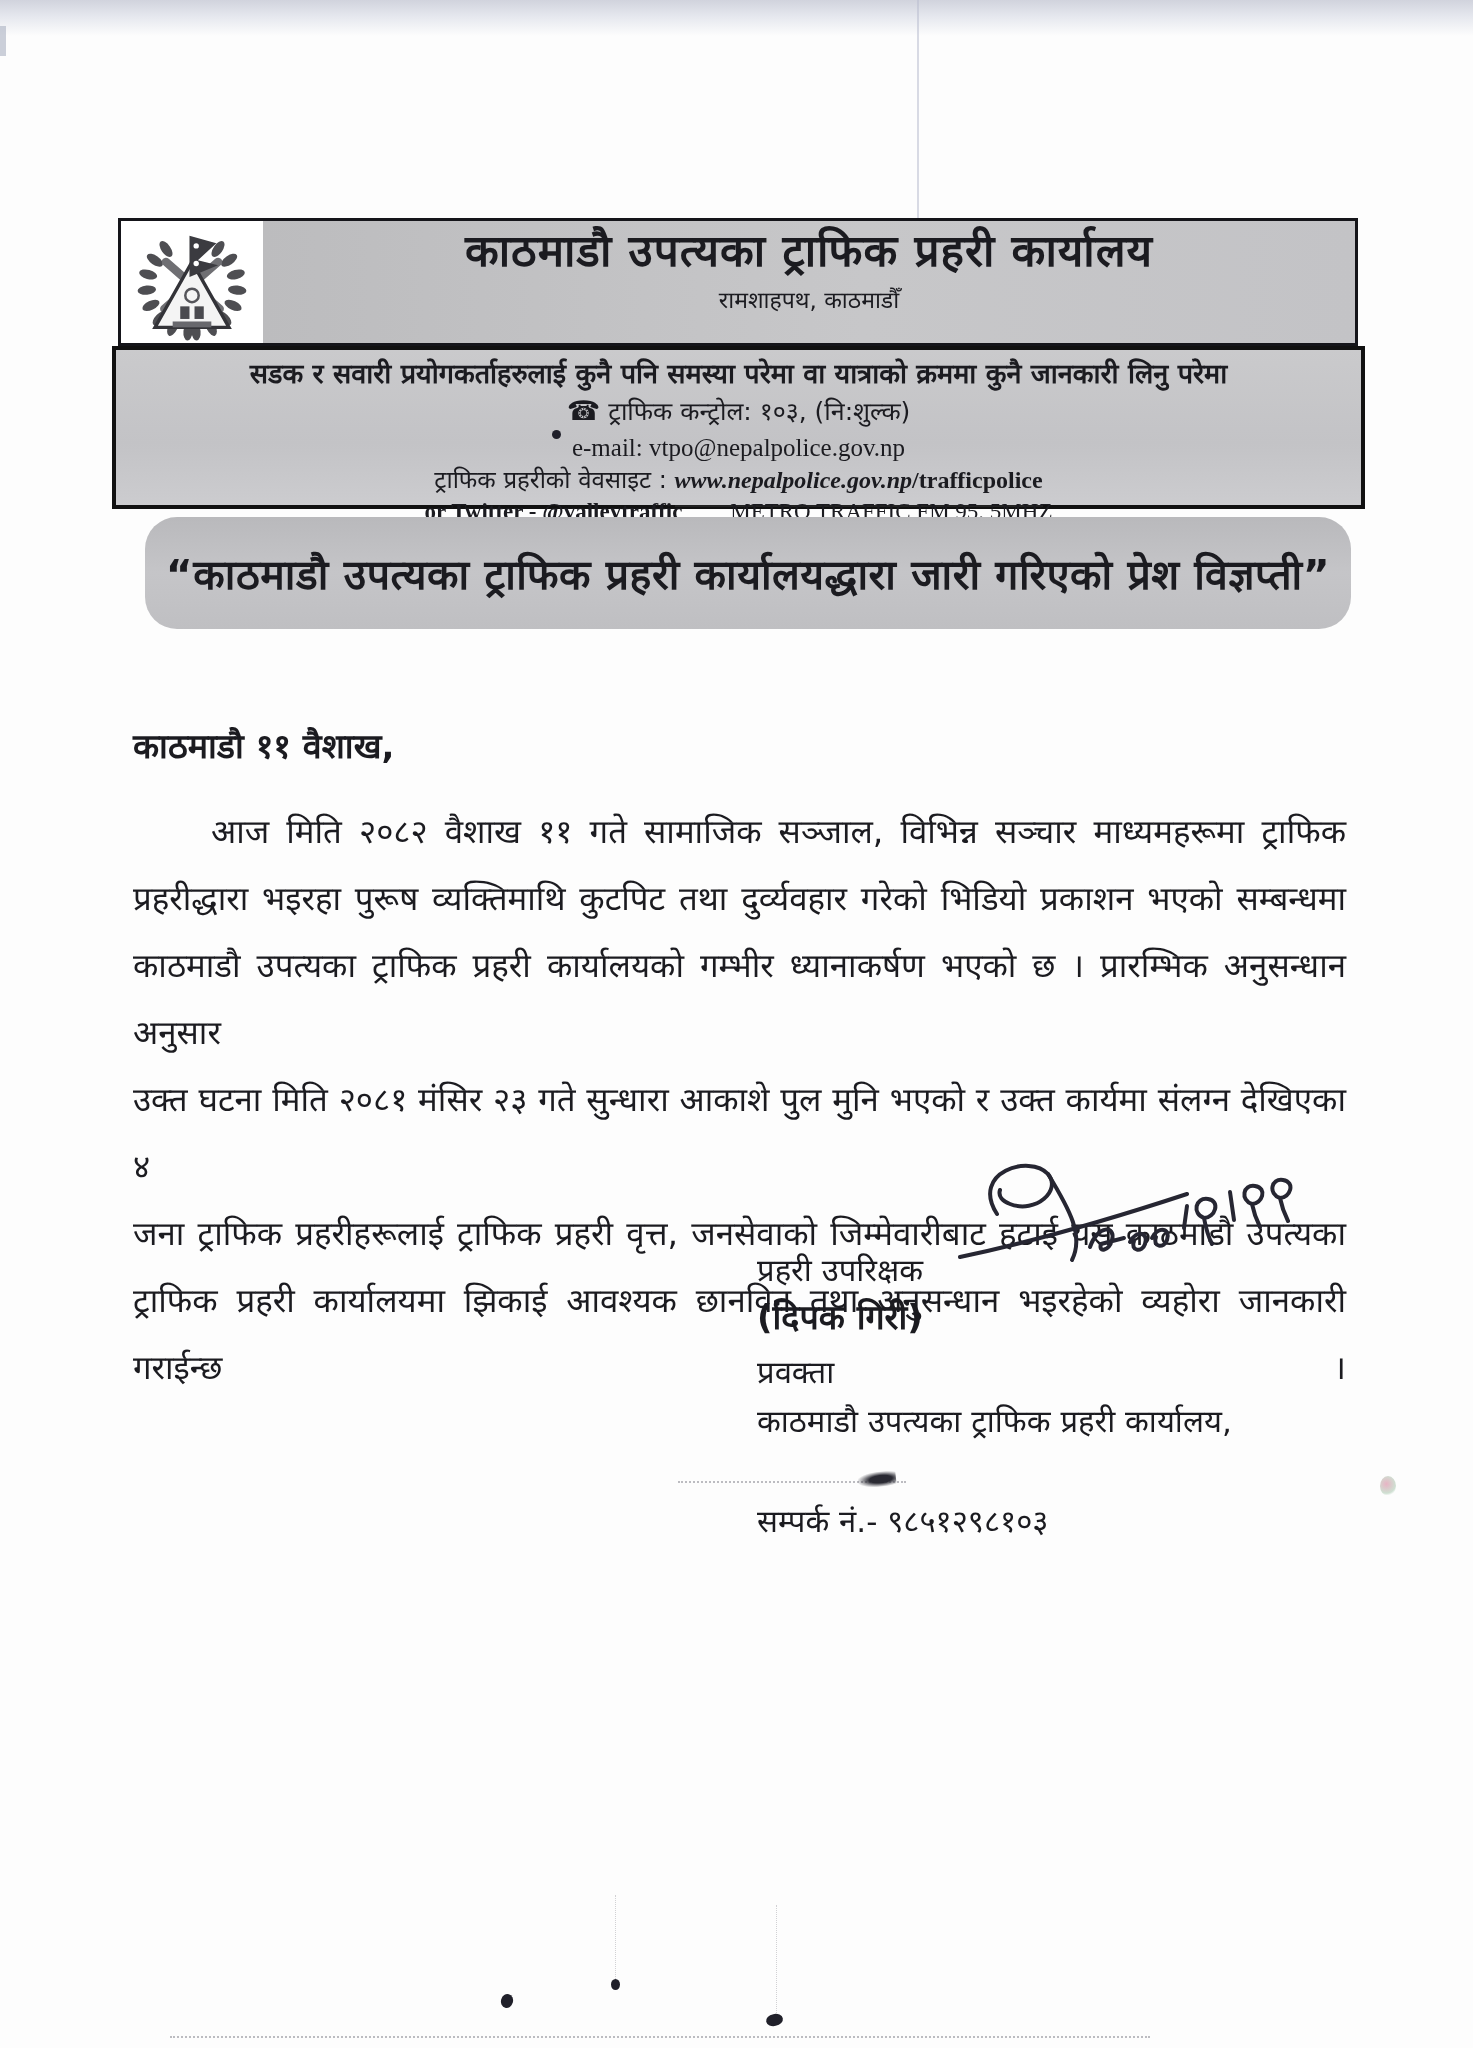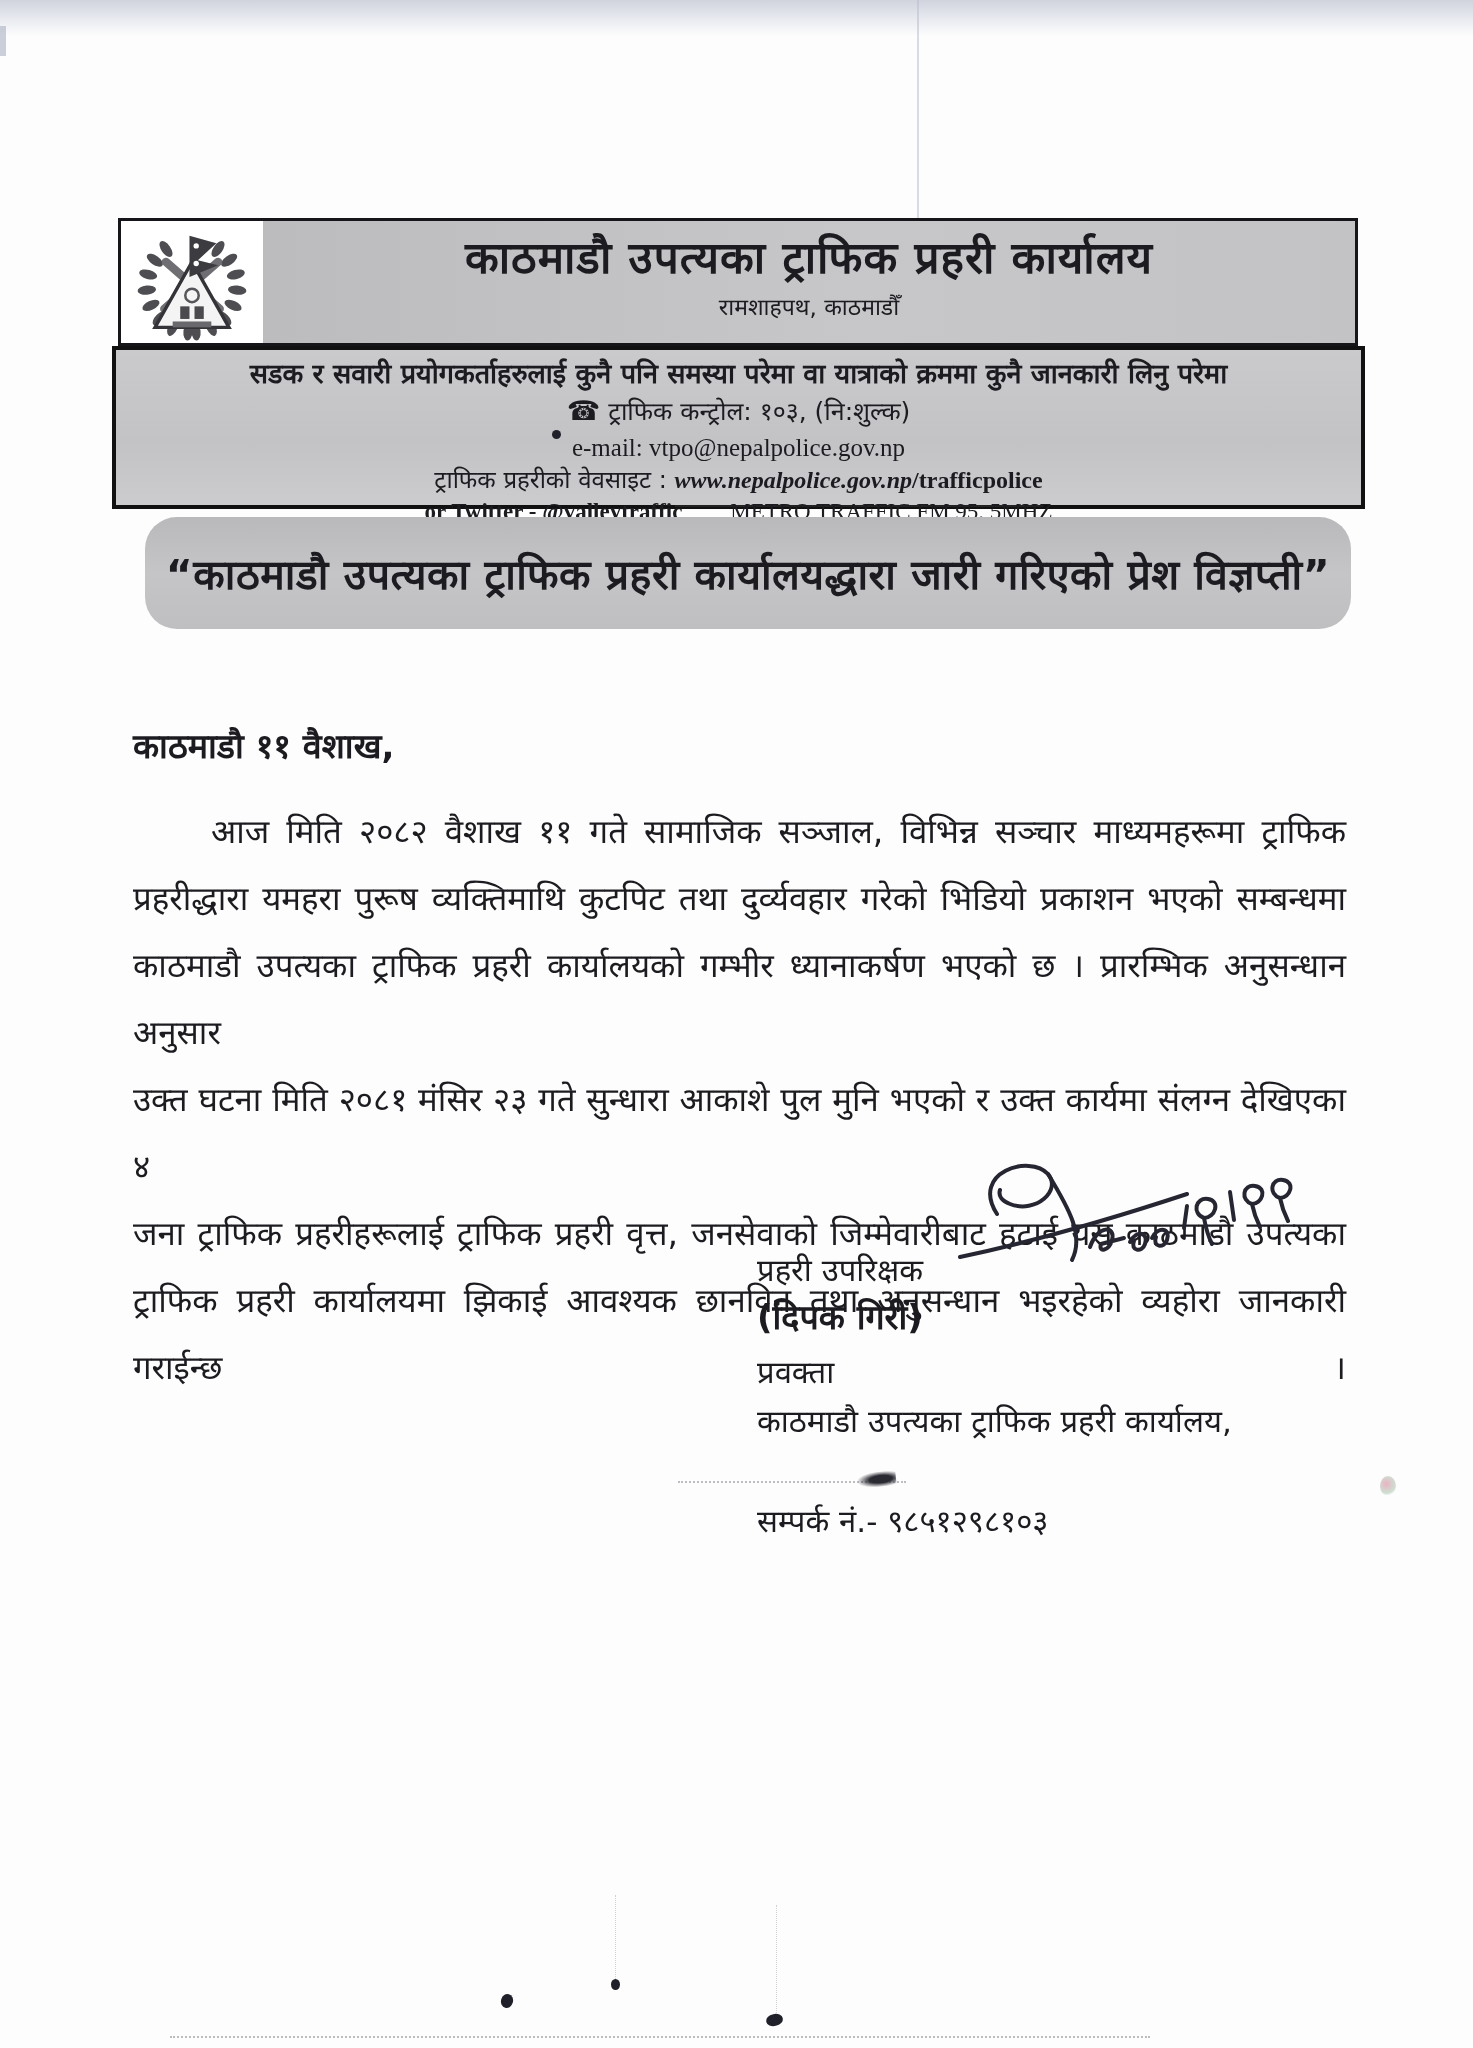--- a/index.html
+++ b/index.html
@@ -16,21 +16,21 @@
   .smudge-blob{position:absolute;left:858px;top:1472px;width:38px;height:15px;background:
     radial-gradient(ellipse at 60% 50%,#2a2a33 0 35%,rgba(42,42,51,.35) 60%,rgba(42,42,51,0) 75%);
     transform:rotate(-6deg);}
   .speck{position:absolute;left:1380px;top:1476px;width:16px;height:20px;border-radius:50%;
     background:radial-gradient(circle at 40% 40%,rgba(214,120,150,.55),rgba(120,170,130,.35) 60%,transparent 75%);}
   
   .hbox1{position:absolute;left:118px;top:218px;width:1240px;height:128px;
     border:3px solid #15151a;background:#ffffff;display:flex;box-sizing:border-box;}
   .logo-wrap{width:142px;display:flex;align-items:center;justify-content:center;background:#fff;}
   .title-area{flex:1;background:linear-gradient(90deg,#bcbcbe 0%,#c7c7c9 55%,#c3c3c6 100%);
-    text-align:center;padding-top:8px;box-sizing:border-box;}
+    text-align:center;padding-top:1px;box-sizing:border-box;}
   .org-title{font-size:44px;font-weight:bold;line-height:58px;letter-spacing:1px;}
   .org-sub{font-size:23px;line-height:40px;}
   
   .hbox2{position:absolute;left:112px;top:346px;width:1253px;height:163px;
     border:4px solid #111;background:linear-gradient(180deg,#cacacc 0%,#c3c3c6 60%,#cccccf 100%);
     box-sizing:border-box;text-align:center;padding-top:6px;}
   .info-line{font-size:27px;font-weight:bold;line-height:36px;}
   .phone-line{font-size:25px;line-height:38px;}
   .phone-glyph{font-size:27px;margin-right:8px;}
   .email-line{font-family:"Liberation Serif",serif;font-size:25px;line-height:33px;}
@@ -133,21 +133,21 @@
   </div>
 
   <div class="pbanner">
     <div class="pbanner-text">“काठमाडौ उपत्यका ट्राफिक प्रहरी कार्यालयद्धारा जारी गरिएको प्रेश विज्ञप्ती”</div>
   </div>
 
   <div class="dateline">काठमाडौ ११ वैशाख,</div>
 
   <div class="para">
     <div class="pline indent">आज मिति २०८२ वैशाख ११ गते सामाजिक सञ्जाल, विभिन्न सञ्चार माध्यमहरूमा ट्राफिक</div>
-    <div class="pline">प्रहरीद्धारा यमहरा पुरूष व्यक्तिमाथि कुटपिट तथा दुर्व्यवहार गरेको भिडियो प्रकाशन भएको सम्बन्धमा</div>
+    <div class="pline">प्रहरीद्धारा भइरहा पुरूष व्यक्तिमाथि कुटपिट तथा दुर्व्यवहार गरेको भिडियो प्रकाशन भएको सम्बन्धमा</div>
     <div class="pline">काठमाडौ उपत्यका ट्राफिक प्रहरी कार्यालयको गम्भीर ध्यानाकर्षण भएको छ । प्रारम्भिक अनुसन्धान अनुसार</div>
     <div class="pline">उक्त घटना मिति २०८१ मंसिर २३ गते सुन्धारा आकाशे पुल मुनि भएको र उक्त कार्यमा संलग्न देखिएका ४</div>
     <div class="pline">जना ट्राफिक प्रहरीहरूलाई ट्राफिक प्रहरी वृत्त, जनसेवाको जिम्मेवारीबाट हटाई यस काठमाडौ उपत्यका</div>
     <div class="pline">ट्राफिक प्रहरी कार्यालयमा झिकाई आवश्यक छानविन तथा अनुसन्धान भइरहेको व्यहोरा जानकारी गराईन्छ ।</div>
   </div>
 
   <svg class="sig-svg" width="370" height="125" viewBox="0 0 370 125">
     <g stroke="#262632" stroke-width="4" fill="none" stroke-linecap="round">
       <path d="M45 62 C 18 20 78 2 96 22 C 110 38 84 62 58 52 C 50 49 46 44 48 38"></path>
       <path d="M96 22 C 118 58 132 84 120 108"></path>

